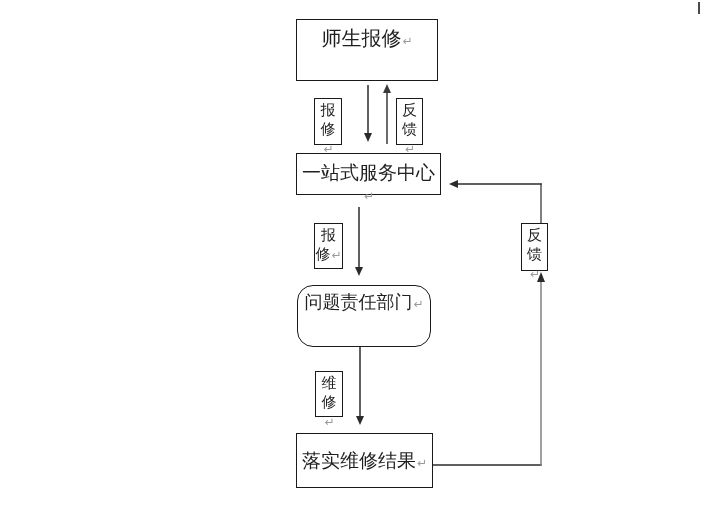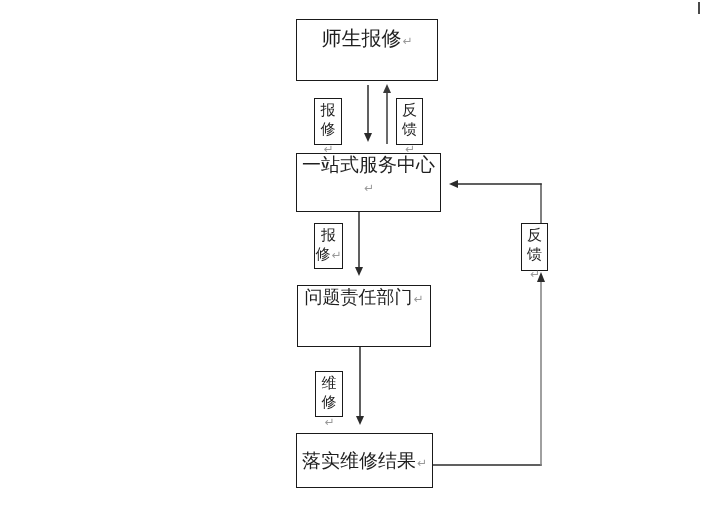--- a/index.html
+++ b/index.html
@@ -16,23 +16,23 @@
     border:1.5px solid #1a1a1a;
     background:#ffffff;
     text-align:center;
     color:#1f1f1f;
     overflow:visible;
   }
   .node .lbl{white-space:pre-line;margin-top:40px;}
   .big0{left:296px;top:19px;width:142px;height:62px;font-size:20px;line-height:22px;padding-top:7px;}
   .sm1 {left:314px;top:98px;width:28px;height:47px;font-size:15px;line-height:19px;padding-top:2px;}
   .sm2 {left:396px;top:98px;width:27px;height:47px;font-size:15px;line-height:19px;padding-top:2px;}
-  .big3{left:296px;top:153px;width:145px;height:59px;font-size:19px;line-height:21px;}
+  .big3{left:296px;top:153px;width:145px;height:42px;font-size:19px;line-height:21px;padding-top:8px;}
   .sm4 {left:314px;top:223px;width:29px;height:46px;font-size:15px;line-height:19px;padding-top:2px;}
-  .big5{left:297px;top:285px;width:134px;height:62px;font-size:18px;line-height:21px;}
+  .big5{left:297px;top:285px;width:134px;height:62px;font-size:18px;line-height:21px;padding-top:5px;border-radius:16px;}
   .sm6 {left:315px;top:371px;width:28px;height:46px;font-size:15px;line-height:19px;padding-top:2px;}
   .big7{left:296px;top:433px;width:137px;height:55px;font-size:19px;line-height:21px;padding-top:16px;}
   .sm8 {left:521px;top:223px;width:27px;height:48px;font-size:15px;line-height:19px;padding-top:2px;}
   .pmark{
     color:#9a9a9a;
     font-size:12px;
     margin-left:1px;
   }
   #connectors{
     position:absolute;left:0;top:0;width:703px;height:516px;

